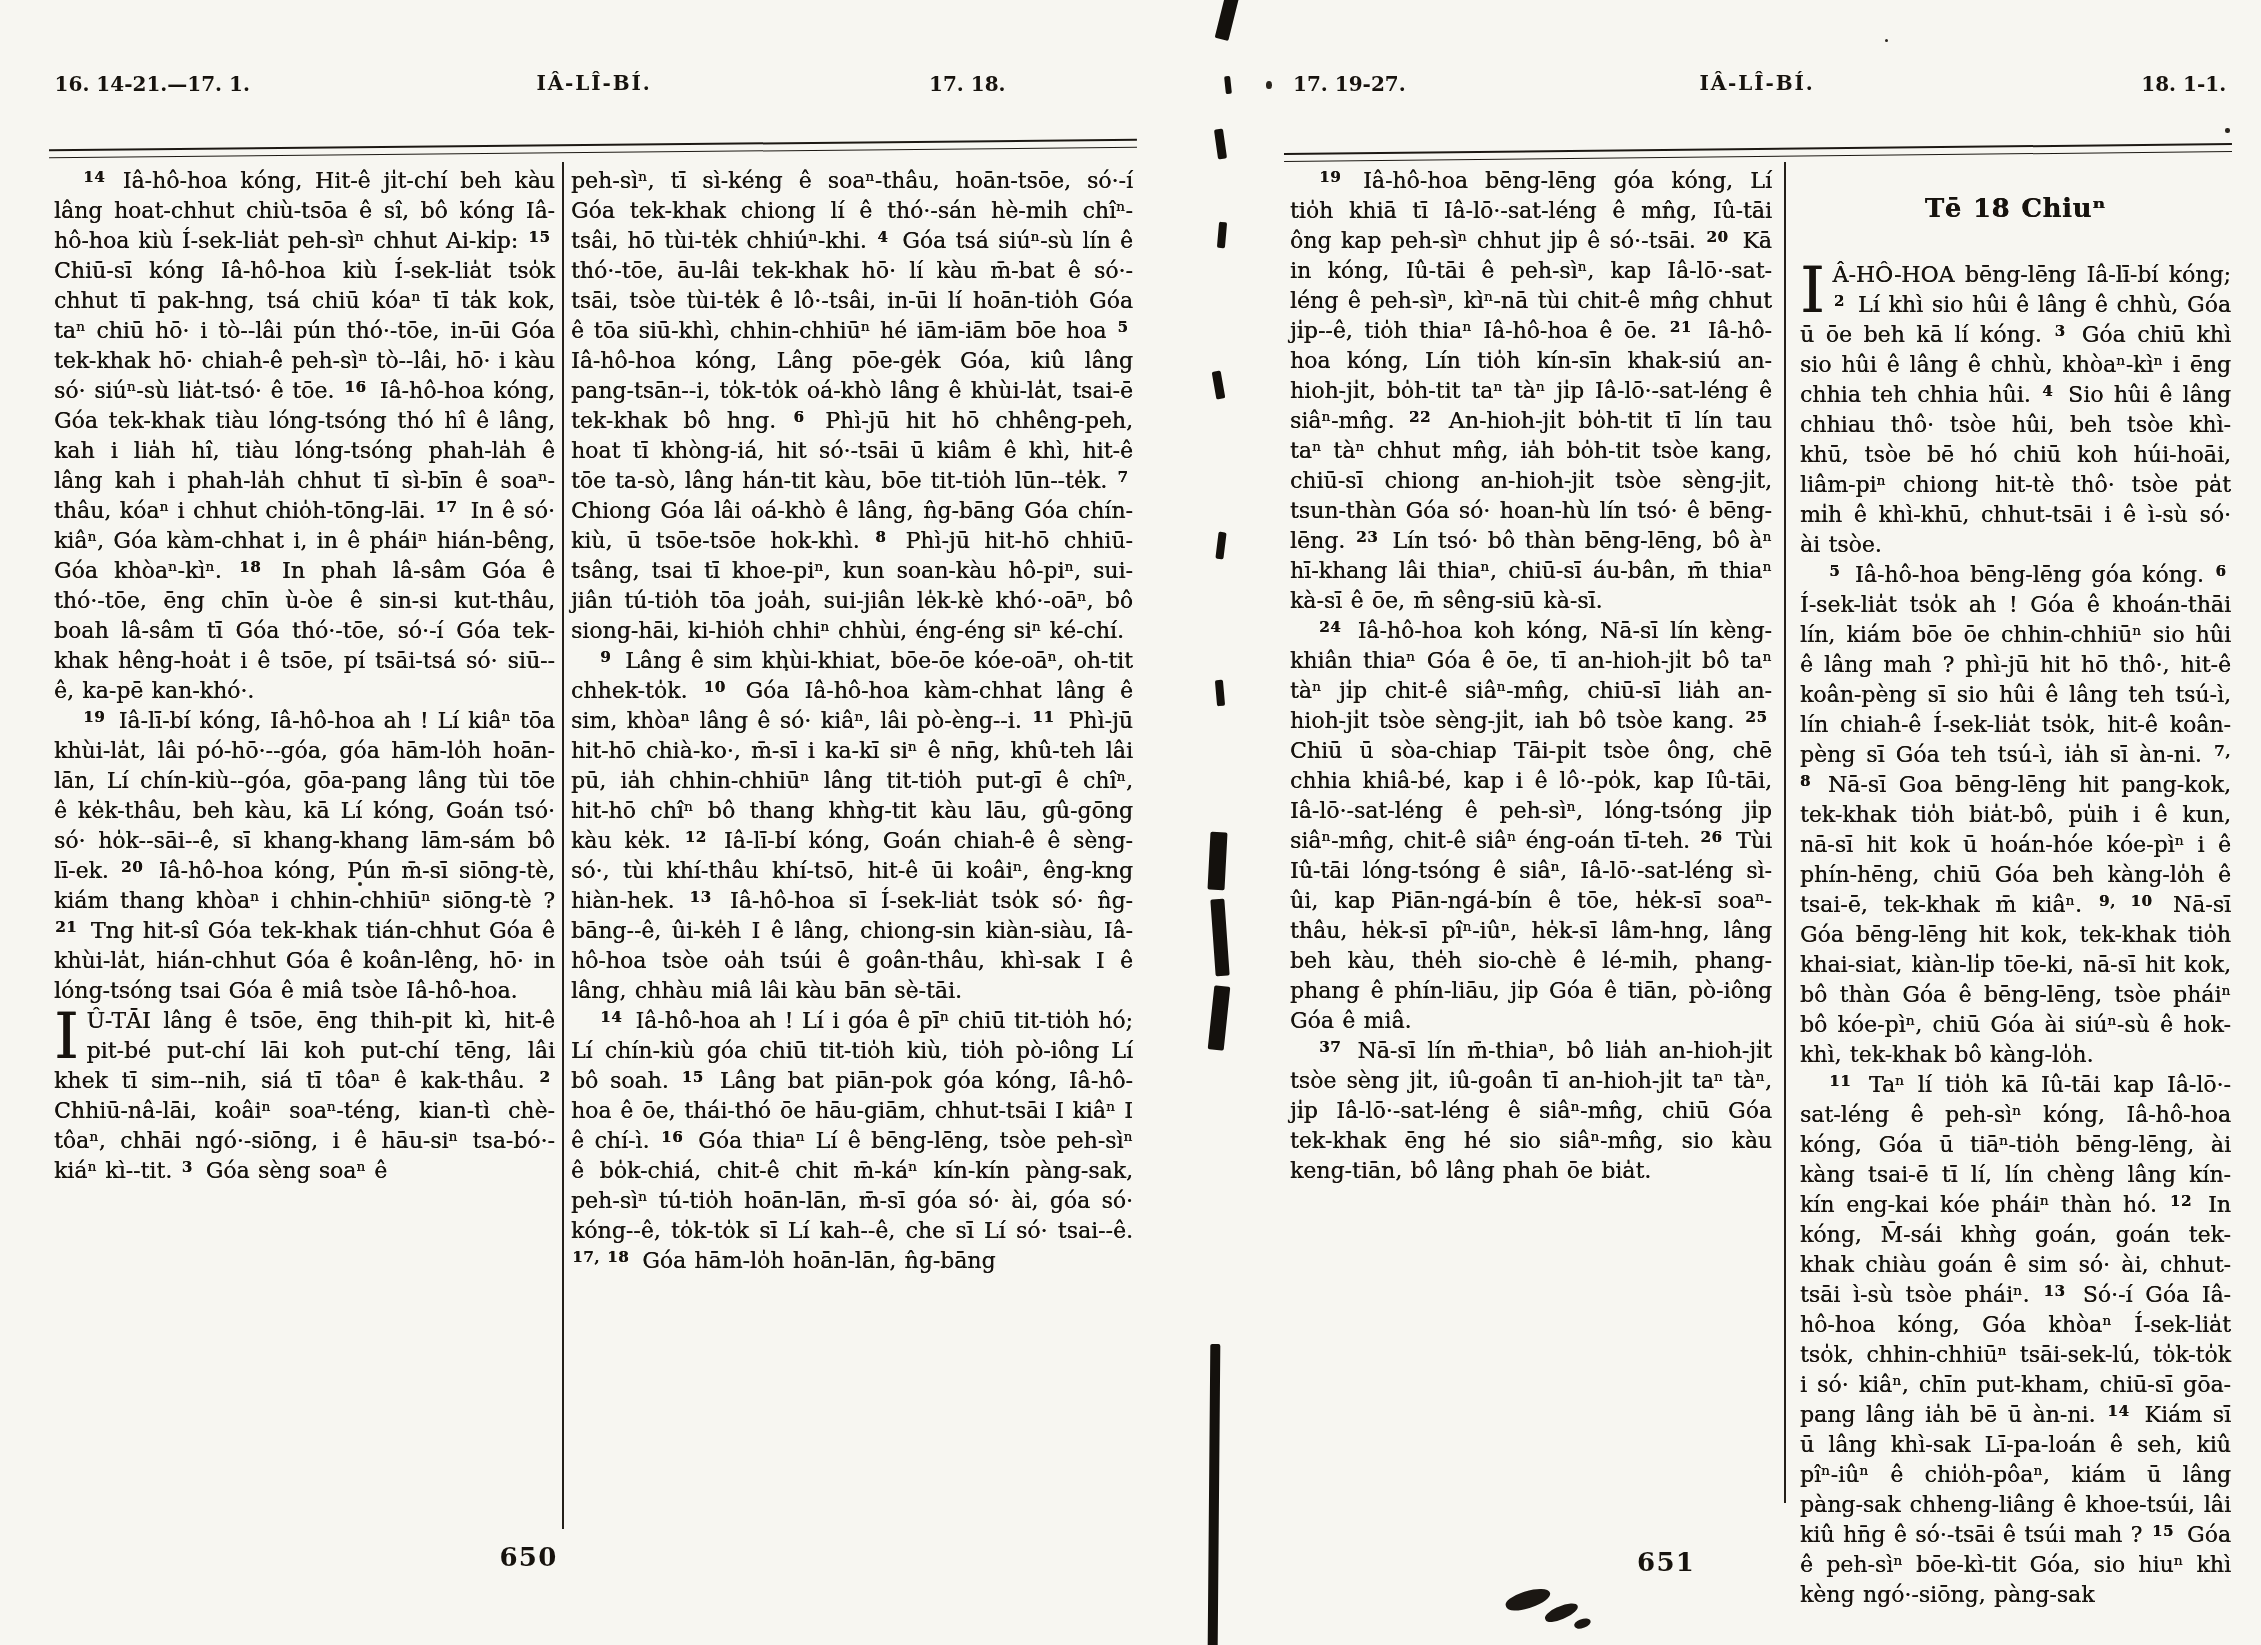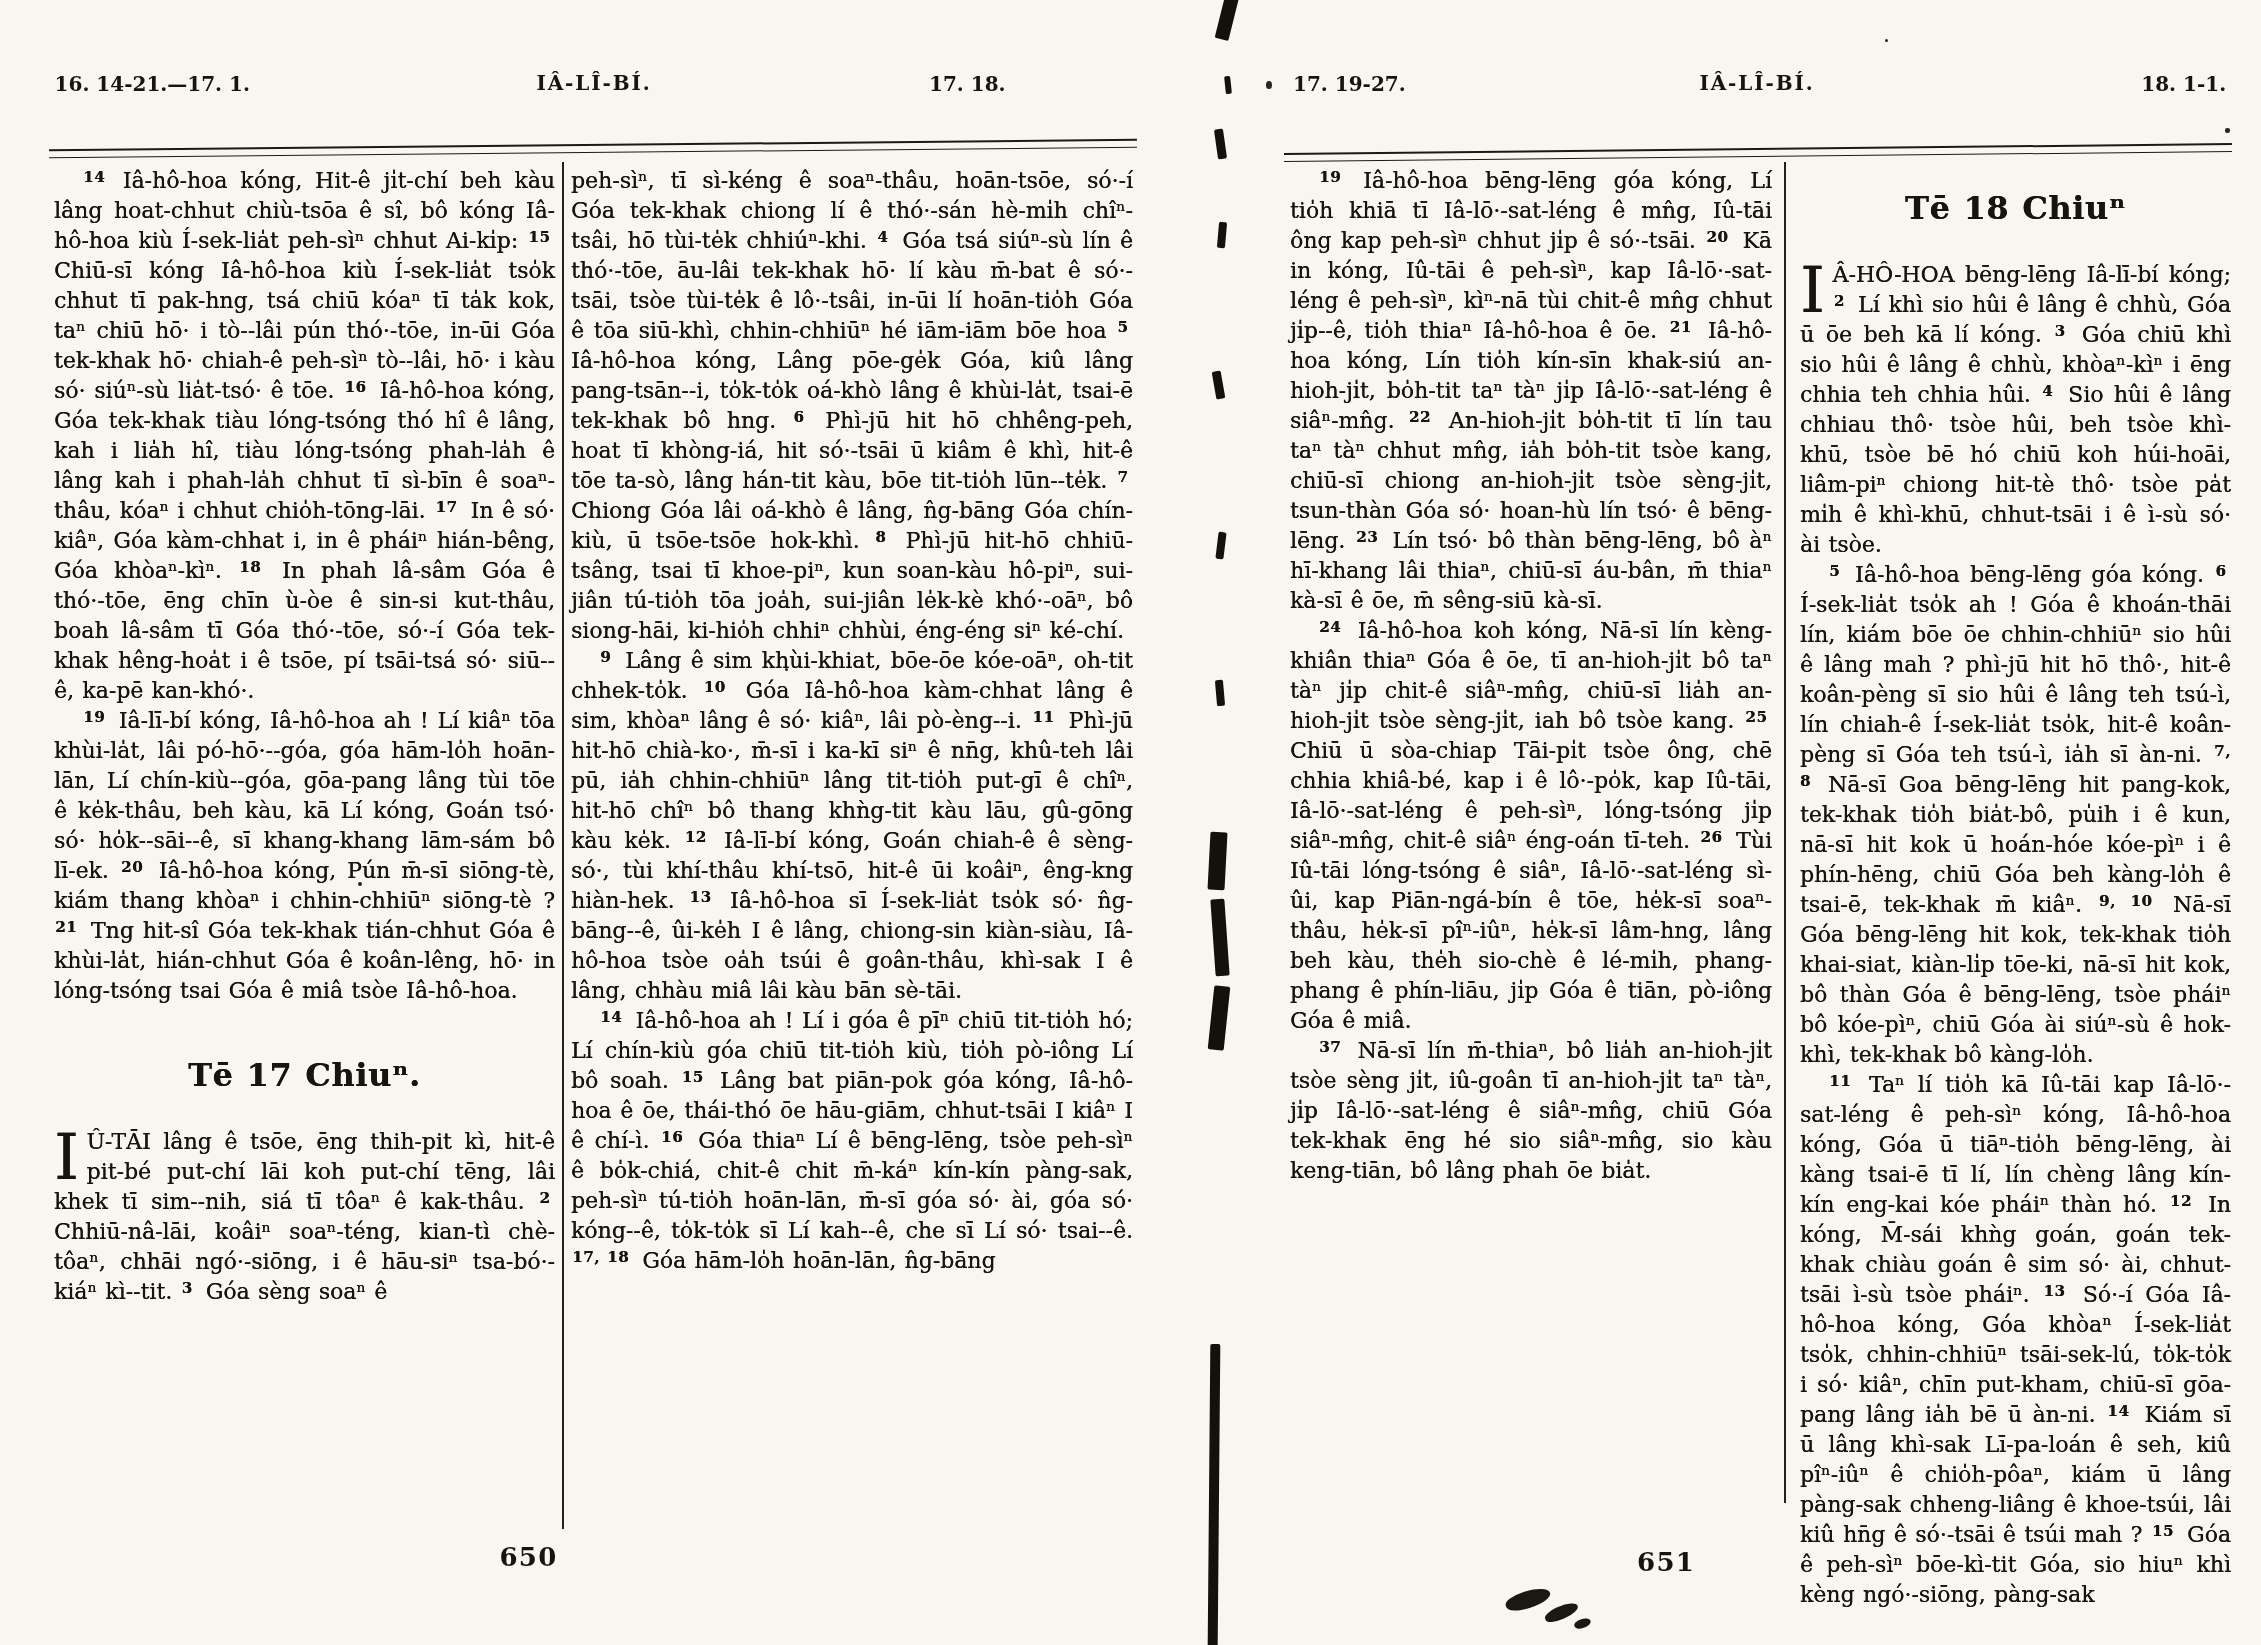--- a/index.html
+++ b/index.html
@@ -17,21 +17,21 @@
   
   .double-rule{position:absolute;height:3.9px;border-top:2.6px solid #1c1813;border-bottom:0;}
   .double-rule:after{content:"";display:block;margin-top:5.8px;border-top:1.9px solid #1c1813;}
   
   .page-col{position:absolute;text-align:justify;font-size:22px;line-height:30px;
     word-spacing:1.3px;text-shadow:0.2px 0 0 currentColor;}
   .page-col p{margin:0;}
   .page-col p.indent{text-indent:28px;}
   .vnum{font-size:15px;font-weight:700;line-height:0;vertical-align:5.8px;
     letter-spacing:0.6px;margin:0 4.5px 0 1.3px;}
-  .chapter-heading{font-weight:bold;font-size:32px;text-align:center;
+  .chapter-heading{font-weight:bold;font-size:26px;text-align:center;
     letter-spacing:0.6px;margin:54px 0 37px 0;text-indent:0;}
   .first-heading{margin-top:27px;}
   .dropcap{float:left;font-size:63px;line-height:52px;padding:5.2px 7.7px 0 0;}
   
   .col-rule{position:absolute;width:1.9px;background:#241f19;}
   .page-number{position:absolute;font-size:26px;font-weight:bold;letter-spacing:1.3px;}
   .stitch{position:absolute;background:#14110d;border-radius:1.9px;}
   .smudge{position:absolute;background:#1b1713;border-radius:45% 55% 50% 50%;}
   .speck{position:absolute;background:#2a251e;border-radius:50%;}
 </style>
@@ -44,21 +44,20 @@
     <div class="running-header" style="left:52px;width:1084px;">
       <span class="running-ref" style="left:2.6px;">16. 14-21.—17. 1.</span>
       <span class="running-title">IÂ-LÎ-BÍ.</span>
       <span class="running-ref" style="left:877px;">17. 18.</span>
     </div>
     <div class="double-rule" style="left:49px;top:144px;width:1088px;transform:rotate(-0.55deg);"></div>
 
     <div class="page-col" style="left:54px;top:166px;width:501px;">
         <p class="indent"><sup class="vnum">14</sup> Iâ-hô-hoa kóng, Hit-ê ji̍t-chí beh kàu lâng hoat-chhut chiù-tsōa ê sî, bô kóng Iâ-hô-hoa kiù Í-sek-lia̍t peh-sìⁿ chhut Ai-ki̍p: <sup class="vnum">15</sup> Chiū-sī kóng Iâ-hô-hoa kiù Í-sek-lia̍t tso̍k chhut tī pak-hng, tsá chiū kóaⁿ tī ta̍k kok, taⁿ chiū hō· i tò--lâi pún thó·-tōe, in-ūi Góa tek-khak hō· chiah-ê peh-sìⁿ tò--lâi, hō· i kàu só· siúⁿ-sù lia̍t-tsó· ê tōe. <sup class="vnum">16</sup> Iâ-hô-hoa kóng, Góa tek-khak tiàu lóng-tsóng thó hî ê lâng, kah i lia̍h hî, tiàu lóng-tsóng phah-la̍h ê lâng kah i phah-la̍h chhut tī sì-bīn ê soaⁿ-thâu, kóaⁿ i chhut chio̍h-tōng-lāi. <sup class="vnum">17</sup> In ê só· kiâⁿ, Góa kàm-chhat i, in ê pháiⁿ hián-bêng, Góa khòaⁿ-kìⁿ. <sup class="vnum">18</sup> In phah lâ-sâm Góa ê thó·-tōe, ēng chīn ù-òe ê sin-si kut-thâu, boah lâ-sâm tī Góa thó·-tōe, só·-í Góa tek-khak hêng-hoa̍t i ê tsōe, pí tsāi-tsá só· siū--ê, ka-pē kan-khó·.</p>
         <p class="indent"><sup class="vnum">19</sup> Iâ-lī-bí kóng, Iâ-hô-hoa ah ! Lí kiâⁿ tōa khùi-la̍t, lâi pó-hō·--góa, góa hām-lo̍h hoān-lān, Lí chín-kiù--góa, gōa-pang lâng tùi tōe ê ke̍k-thâu, beh kàu, kā Lí kóng, Goán tsó· só· ho̍k--sāi--ê, sī khang-khang lām-sám bô lī-ek. <sup class="vnum">20</sup> Iâ-hô-hoa kóng, Pún m̄-sī siōng-tè, kiám thang khòaⁿ i chhin-chhiūⁿ siōng-tè ? <sup class="vnum">21</sup> Tng hit-sî Góa tek-khak tián-chhut Góa ê khùi-la̍t, hián-chhut Góa ê koân-lêng, hō· in lóng-tsóng tsai Góa ê miâ tsòe Iâ-hô-hoa.</p>
-        <div class="chapter-heading">Tē 17 Chiuⁿ.</div>
         <p class=""><span class="dropcap">I</span>Û-TĀI lâng ê tsōe, ēng thih-pit kì, hit-ê pit-bé put-chí lāi koh put-chí tēng, lâi khek tī sim--nih, siá tī tôaⁿ ê kak-thâu. <sup class="vnum">2</sup> Chhiū-nâ-lāi, koâiⁿ soaⁿ-téng, kian-tì chè-tôaⁿ, chhāi ngó·-siōng, i ê hāu-siⁿ tsa-bó·-kiáⁿ kì--tit. <sup class="vnum">3</sup> Góa sèng soaⁿ ê</p>
       </div>
     <div class="col-rule" style="left:562px;top:162px;height:1367px;"></div>
     <div class="page-col" style="left:571px;top:166px;width:562px;">
         <p class="">peh-sìⁿ, tī sì-kéng ê soaⁿ-thâu, hoān-tsōe, só·-í Góa tek-khak chiong lí ê thó·-sán hè-mi̍h chîⁿ-tsâi, hō tùi-te̍k chhiúⁿ-khi. <sup class="vnum">4</sup> Góa tsá siúⁿ-sù lín ê thó·-tōe, āu-lâi tek-khak hō· lí kàu m̄-bat ê só·-tsāi, tsòe tùi-te̍k ê lô·-tsâi, in-ūi lí hoān-tio̍h Góa ê tōa siū-khì, chhin-chhiūⁿ hé iām-iām bōe hoa <sup class="vnum">5</sup> Iâ-hô-hoa kóng, Lâng pōe-ge̍k Góa, kiû lâng pang-tsān--i, to̍k-to̍k oá-khò lâng ê khùi-la̍t, tsai-ē tek-khak bô hng. <sup class="vnum">6</sup> Phì-jū hit hō chhêng-peh, hoat tī khòng-iá, hit só·-tsāi ū kiâm ê khì, hit-ê tōe ta-sò, lâng hán-tit kàu, bōe tit-tio̍h lūn--te̍k. <sup class="vnum">7</sup> Chiong Góa lâi oá-khò ê lâng, n̂g-bāng Góa chín-kiù, ū tsōe-tsōe hok-khì. <sup class="vnum">8</sup> Phì-jū hit-hō chhiū-tsâng, tsai tī khoe-piⁿ, kun soan-kàu hô-piⁿ, sui-jiân tú-tio̍h tōa joa̍h, sui-jiân le̍k-kè khó·-oāⁿ, bô siong-hāi, ki-hio̍h chhiⁿ chhùi, éng-éng siⁿ ké-chí.</p>
         <p class="indent"><sup class="vnum">9</sup> Lâng ê sim khùi-khiat, bōe-ōe kóe-oāⁿ, oh-tit chhek-to̍k. <sup class="vnum">10</sup> Góa Iâ-hô-hoa kàm-chhat lâng ê sim, khòaⁿ lâng ê só· kiâⁿ, lâi pò-èng--i. <sup class="vnum">11</sup> Phì-jū hit-hō chià-ko·, m̄-sī i ka-kī siⁿ ê nn̄g, khû-teh lâi pū, ia̍h chhin-chhiūⁿ lâng tit-tio̍h put-gī ê chîⁿ, hit-hō chîⁿ bô thang khǹg-tit kàu lāu, gû-gōng kàu ke̍k. <sup class="vnum">12</sup> Iâ-lī-bí kóng, Goán chiah-ê ê sèng-só·, tùi khí-thâu khí-tsō, hit-ê ūi koâiⁿ, êng-kng hiàn-hek. <sup class="vnum">13</sup> Iâ-hô-hoa sī Í-sek-lia̍t tso̍k só· n̂g-bāng--ê, ûi-ke̍h I ê lâng, chiong-sin kiàn-siàu, Iâ-hô-hoa tsòe oa̍h tsúi ê goân-thâu, khì-sak I ê lâng, chhàu miâ lâi kàu bān sè-tāi.</p>
         <p class="indent"><sup class="vnum">14</sup> Iâ-hô-hoa ah ! Lí i góa ê pīⁿ chiū tit-tio̍h hó; Lí chín-kiù góa chiū tit-tio̍h kiù, tio̍h pò-iông Lí bô soah. <sup class="vnum">15</sup> Lâng bat piān-pok góa kóng, Iâ-hô-hoa ê ōe, thái-thó ōe hāu-giām, chhut-tsāi I kiâⁿ I ê chí-ì. <sup class="vnum">16</sup> Góa thiaⁿ Lí ê bēng-lēng, tsòe peh-sìⁿ ê bo̍k-chiá, chit-ê chit m̄-káⁿ kín-kín pàng-sak, peh-sìⁿ tú-tio̍h hoān-lān, m̄-sī góa só· ài, góa só· kóng--ê, to̍k-to̍k sī Lí kah--ê, che sī Lí só· tsai--ê. <sup class="vnum">17, 18</sup> Góa hām-lo̍h hoān-lān, n̂g-bāng</p>
       </div>
 
     <div class="page-number" style="left:451px;top:1542px;width:155px;text-align:center;">650</div>

